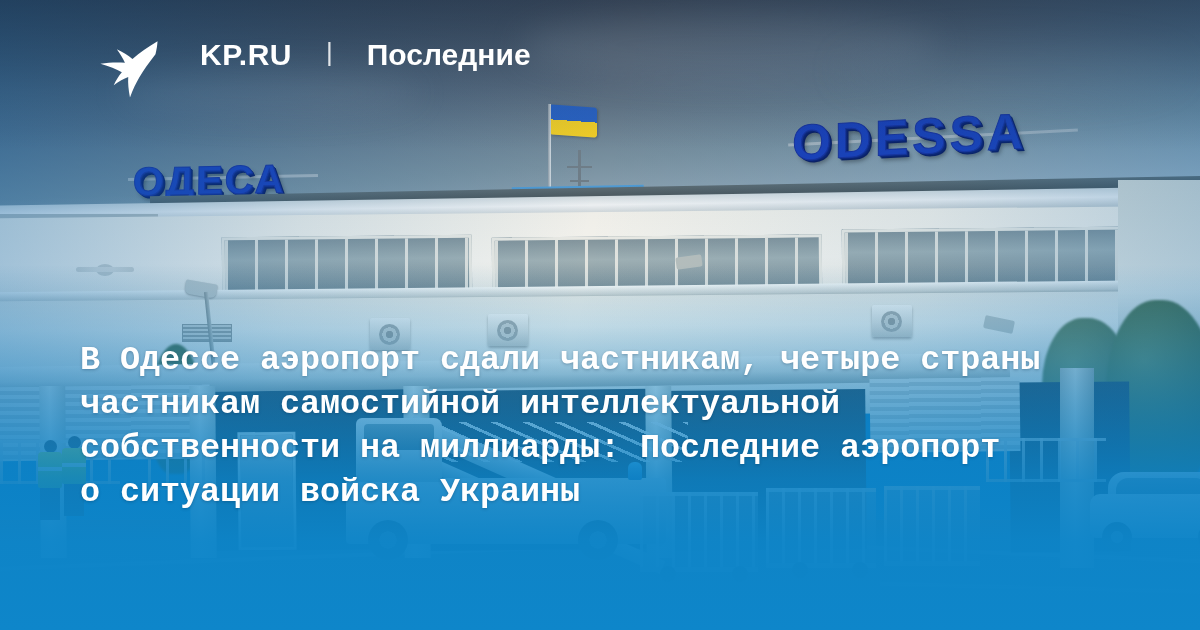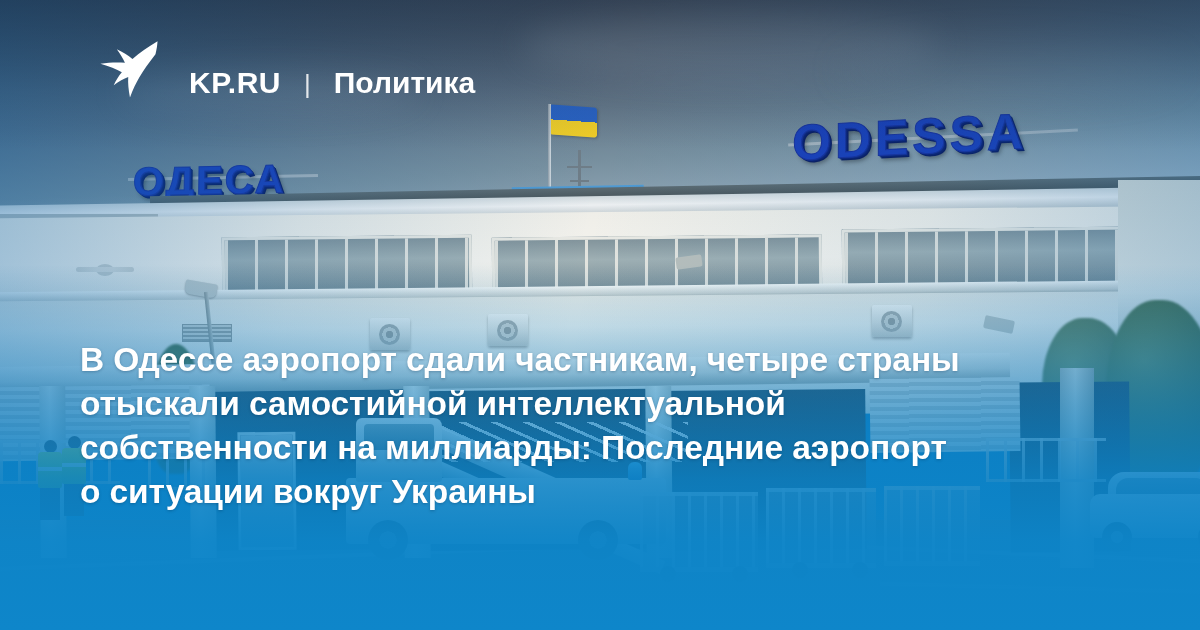--- a/index.html
+++ b/index.html
@@ -408,21 +408,21 @@
         rgba(16,106,176,.30) 100%);
   }
   .tint-head{
     position:absolute; left:0; top:0; width:1200px; height:150px;
     background:linear-gradient(180deg, rgba(22,34,52,.42) 0%, rgba(22,34,52,.12) 60%, rgba(22,34,52,0) 100%);
   }
 
   
   .brand{
     position:absolute; left:98px; top:40px;
-    display:flex; align-items:flex-end; gap:3px;
+    display:flex; align-items:flex-start; gap:14px;
     z-index:8;
   }
   .brand-logo{
     width:62px; height:58px;
     display:block;
   }
   .brand-name{
     margin-left:26px;
     color:#ffffff;
     font-size:30px;
@@ -450,21 +450,21 @@
     position:absolute;
     left:80px; top:338px; width:1040px;
     z-index:9;
     color:#ffffff;
     font-size:33.5px;
     font-weight:700;
     line-height:44px;
     letter-spacing:-0.1px;
     text-shadow:0 1px 3px rgba(8,40,70,.30);
   }
-  .headline .ln{ display:block; white-space:nowrap; }
+  .headline .ln{ display:block; white-space:nowrap;font-family:Liberation Mono, monospace; }
 </style>
 </head>
 <body>
 
 <div class="share-card">
 
   <div class="photo">
 
     <div class="sky"></div>
     <div class="sky-wisp wisp1"></div>
@@ -588,23 +588,23 @@
         C11.6 27.2 19.0 30.2 24.6 33.4
         C21.4 37.2 18.6 41.6 16.2 46.8
         C21.6 43.0 26.6 40.2 31.2 38.4
         C30.8 44.6 31.4 51.6 33.0 59.4
         C36.2 51.0 39.4 44.2 42.6 38.8
         C47.0 31.4 52.6 23.6 59.4 14.8
         C60.6 9.8 61.3 5.3 61.5 1.2 Z"></path>
     </svg>
     <span class="brand-name">KP.RU</span>
     <span class="brand-sep">|</span>
-    <span class="brand-section">Политика</span>
+    <span class="brand-section">Последние</span>
   </div>
 
   <h1 class="headline">
     <span class="ln">В Одессе аэропорт сдали частникам, четыре страны</span>
-    <span class="ln">отыскали самостийной интеллектуальной</span>
+    <span class="ln">частникам самостийной интеллектуальной</span>
     <span class="ln">собственности на миллиарды: Последние аэропорт</span>
-    <span class="ln">о ситуации вокруг Украины</span>
+    <span class="ln">о ситуации войска Украины</span>
   </h1>
 
 </div>
 
 </body></html>

